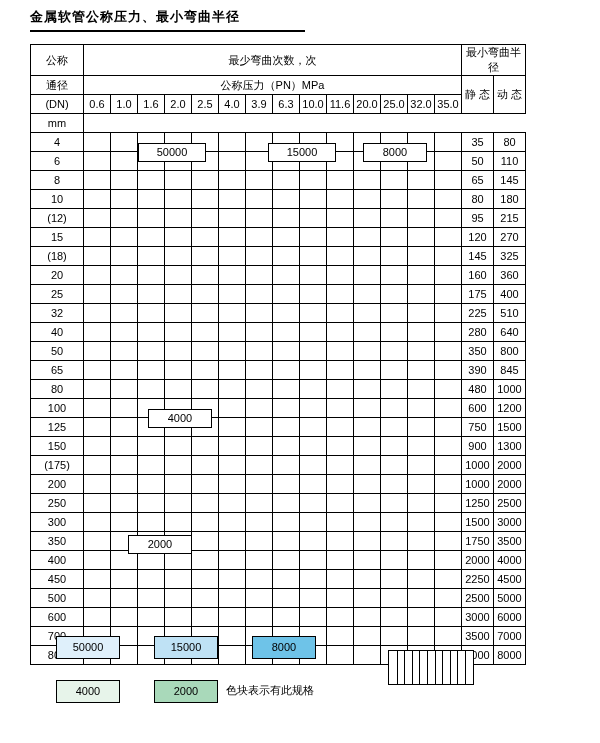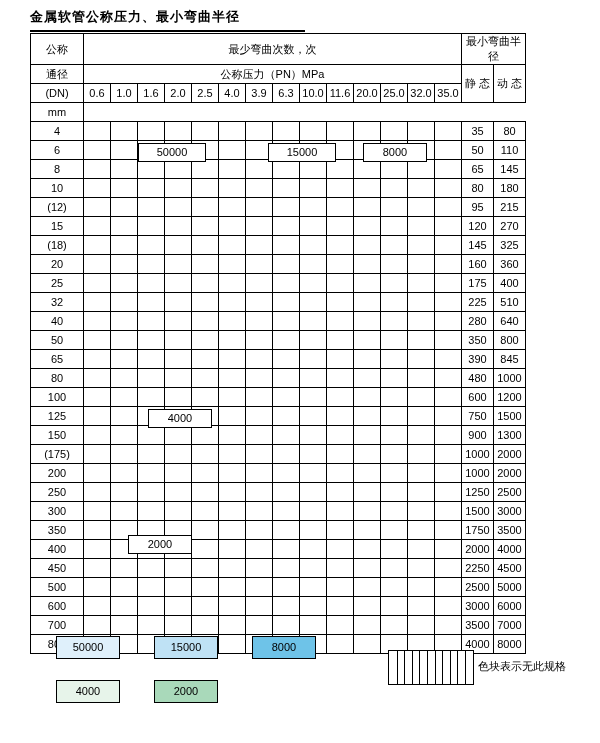--- a/index.html
+++ b/index.html
@@ -16,21 +16,21 @@
     position:absolute;left:30px;top:8px;
     font-size:13px;font-weight:bold;
     letter-spacing:1px;
     font-family:"DejaVu Serif","Liberation Serif",serif;
   }
   #title-rule{
     position:absolute;left:30px;top:30px;width:275px;height:2px;background:#000;
   }
 
   table.main{
-    position:absolute;left:30px;top:33px;
+    position:absolute;left:30px;top:44px;
     border-collapse:collapse;
     table-layout:fixed;
   }
   table.main td, table.main th{
     border:1px solid #000;
     padding:0;
     text-align:center;
     vertical-align:middle;
     font-weight:normal;
     font-size:11px;
@@ -664,26 +664,26 @@
     <div class="chip" style="left: 148px; top: 409px; width: 62px;">4000</div>
     <div class="chip" style="left: 128px; top: 535px; width: 62px;">2000</div>
   </div>
 
 <div id="legend">
   <div class="lg-box" style="left: 26px; top: 0px; background: rgb(223, 240, 251);"><span>50000</span></div>
   <div class="lg-box" style="left: 124px; top: 0px; background: rgb(191, 226, 245);"><span>15000</span></div>
   <div class="lg-box" style="left: 222px; top: 0px; background: rgb(110, 195, 232);"><span>8000</span></div>
   <div class="lg-box" style="left: 26px; top: 44px; background: rgb(231, 244, 234);"><span>4000</span></div>
   <div class="lg-box" style="left: 124px; top: 44px; background: rgb(169, 217, 186);"><span>2000</span></div>
+  <div class="lg-note" style="left:196px;top:44px;">色块表示有此规格</div>
   <div id="nospec">
       <i style="left: 7.6px;"></i>
       <i style="left: 15.2px;"></i>
       <i style="left: 22.8px;"></i>
       <i style="left: 30.4px;"></i>
       <i style="left: 38px;"></i>
       <i style="left: 45.6px;"></i>
       <i style="left: 53.2px;"></i>
       <i style="left: 60.8px;"></i>
       <i style="left: 68.4px;"></i>
       <i style="left: 76px;"></i>
     </div>
-  <div class="lg-note" style="left:448px;top:20px;">色块表示无此规格</div>
 </div>
 
 </body></html>

